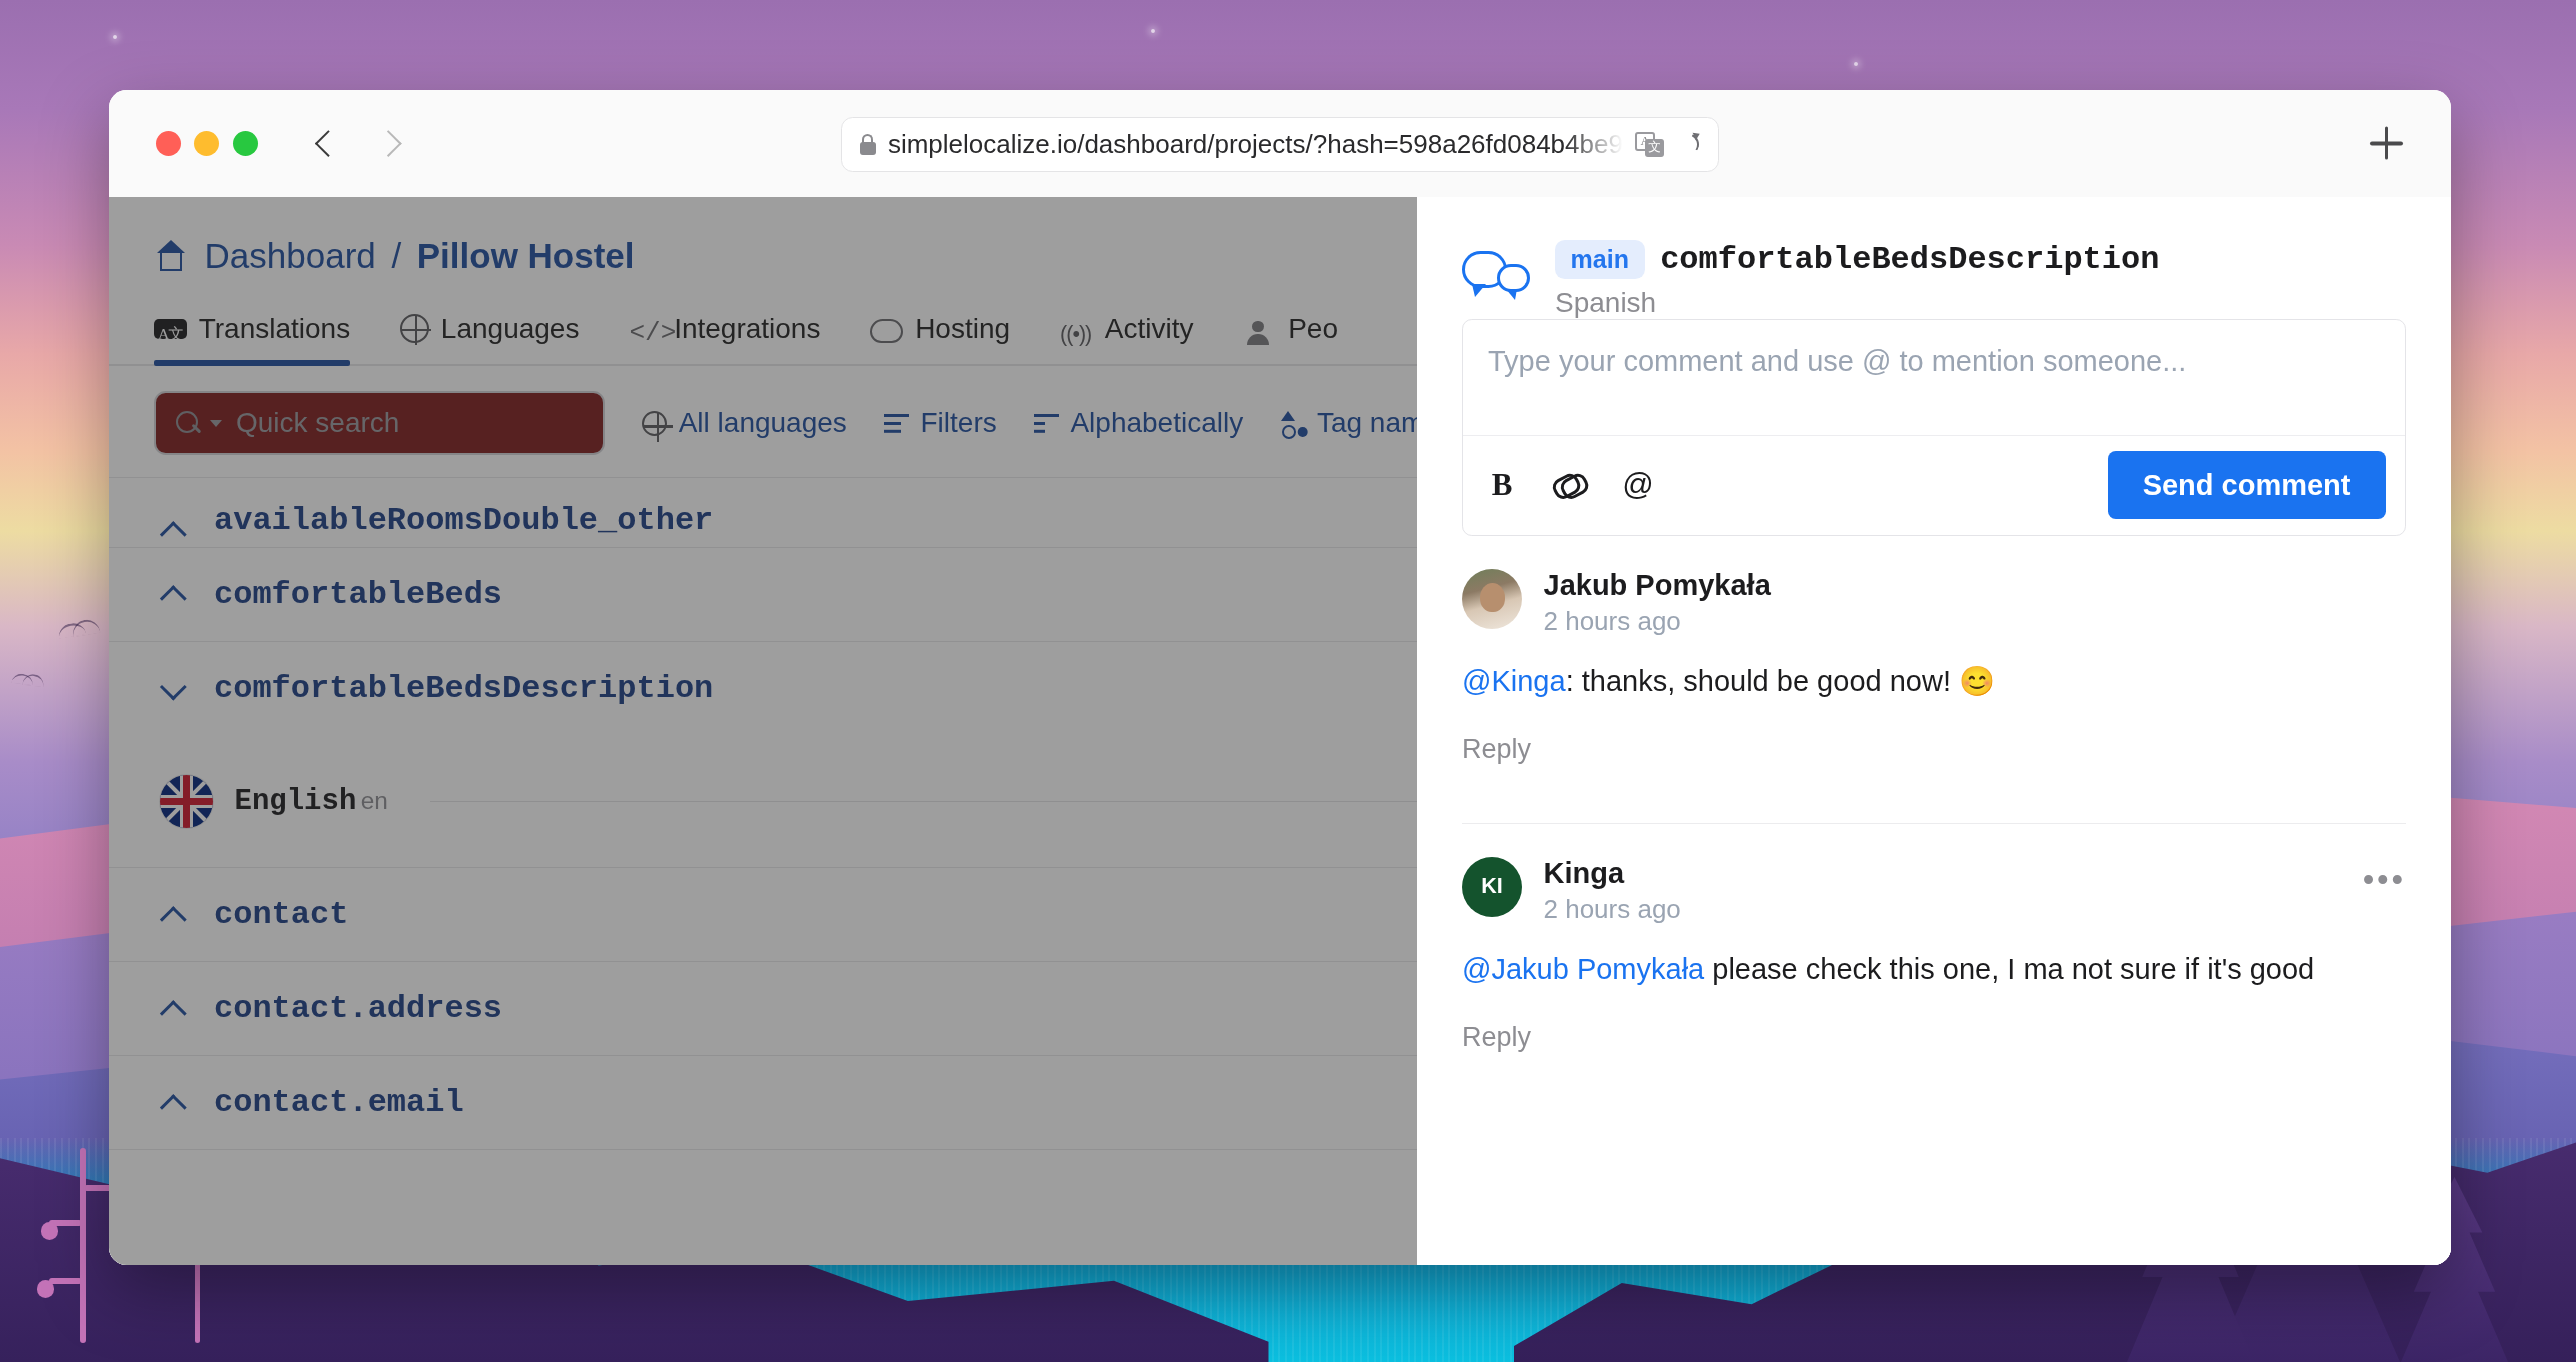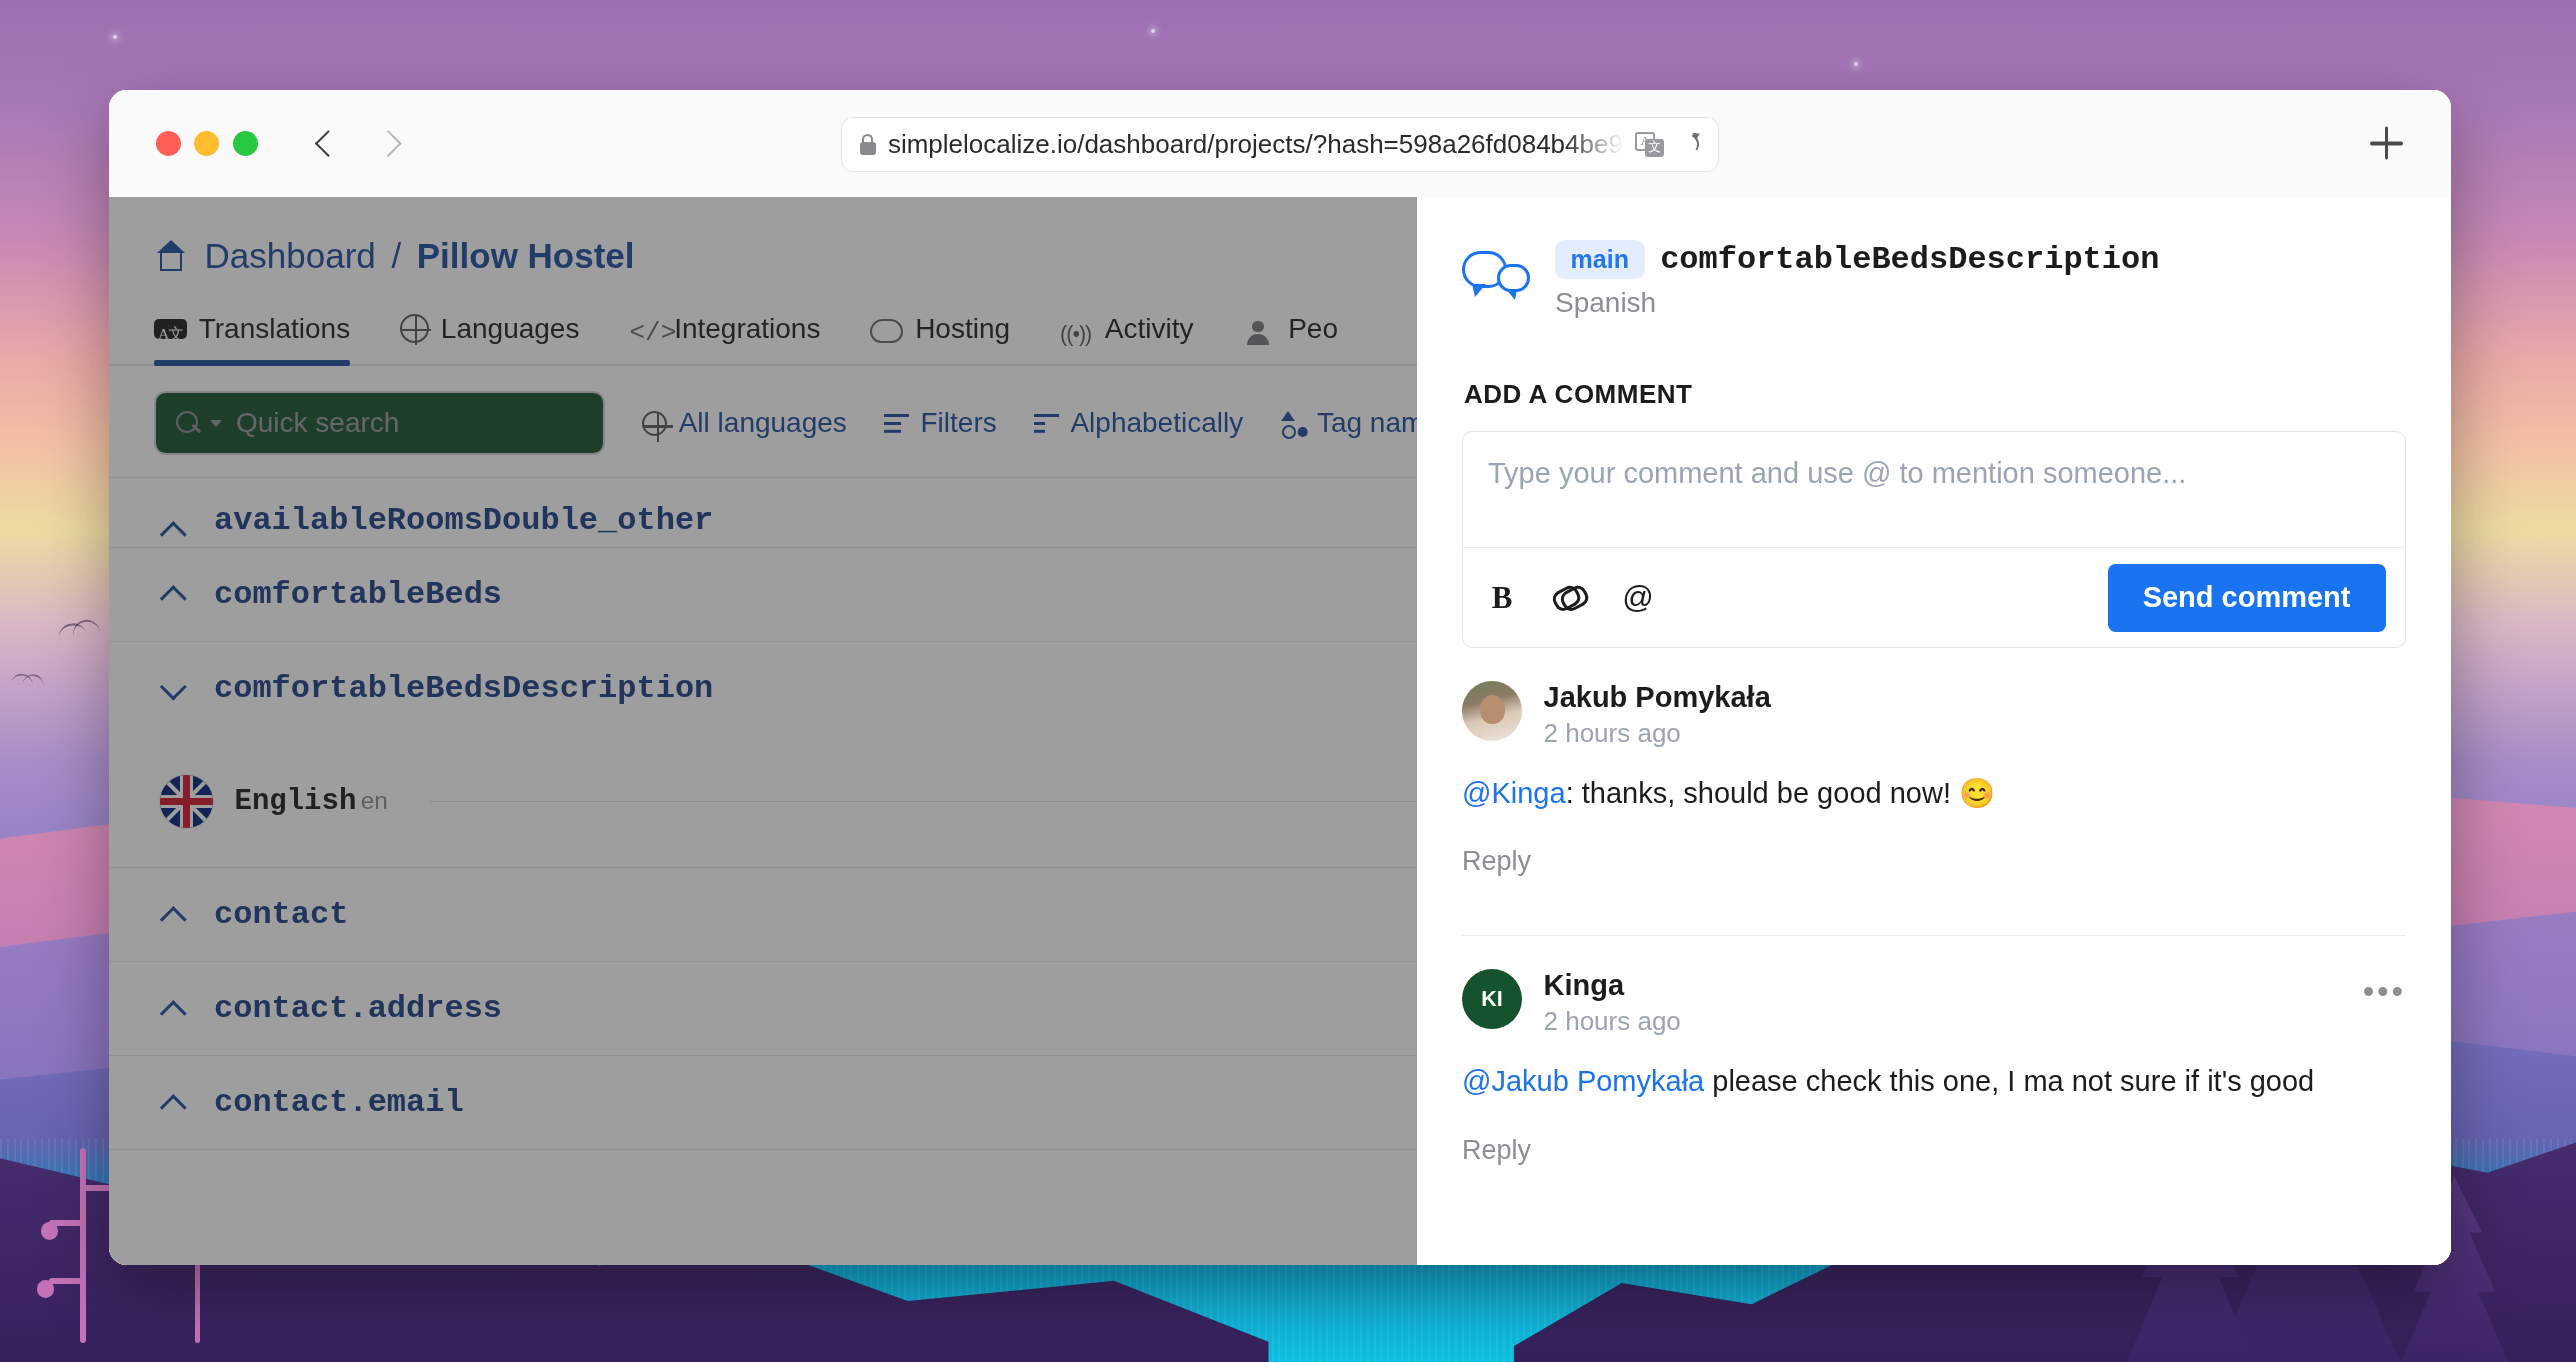--- a/index.html
+++ b/index.html
@@ -239,21 +239,21 @@
   .ic-activity { color:#5a5a5e; font-size:21.5px; line-height:31px; letter-spacing:-1px;}
   .ic-people { position:relative; }
   .ic-people::before { content:""; position:absolute; left:8.8px; top:2px; width:11.7px;height:11.7px;
       border-radius:50%; background:#7a7a7e; }
   .ic-people::after { content:""; position:absolute; left:3.9px; top:15.6px; width:21.5px;height:10.7px;
       border-radius: 10.7px 10.7px 0 0; background:#7a7a7e; }
 
   .toolbar { display:flex; align-items:center; gap: 37px; padding: 25px 0 21.5px 45px; }
   #searchbox {
     width: 451px; height: 64px; border: 2px solid #d2d2d6; border-radius: 11.7px;
-    display:flex; align-items:center; gap: 13.7px; padding: 0 19.5px; background:#14532d;
+    display:flex; align-items:center; gap: 13.7px; padding: 0 19.5px; background:#7f1d1d;
   }
   .search-ic { width: 25px; height: 25px; position:relative; flex:0 0 auto; }
   .search-ic::before { content:""; position:absolute; left:0; top:0; width: 18.5px; height:18.5px;
       border:2.9px solid #8d8d92; border-radius:50%; }
   .search-ic::after { content:""; position:absolute; left:15.6px; top:16.6px; width:10.7px; height:2.9px;
       background:#8d8d92; transform: rotate(45deg); border-radius:2px;}
   .caretdn { width:0;height:0; border-left:6.8px solid transparent; border-right:6.8px solid transparent;
       border-top: 7.8px solid #9a9a9e; flex:0 0 auto; margin-left:-3.9px;}
   #searchplaceholder { font-size: 28px; color: #9a9a9e; }
   .tlink { display:flex; align-items:center; gap: 11.7px; font-size: 28px; color:#1e4d9e;
@@ -571,21 +571,20 @@
         </span>
         <span class="p-head-txt">
           <span class="p-title-row">
             <span class="badge">main</span>
             <span class="p-key">comfortableBedsDescription</span>
           </span>
           <span class="p-lang">Spanish</span>
         </span>
       </div>
 
-      <div class="p-section">ADD A COMMENT</div>
 
       <div id="composer">
         <div id="composer-input">Type your comment and use @ to mention someone...</div>
         <div class="composer-bar">
           <div class="ctools">
             <span class="ctool bold">B</span>
             <span class="ctool">
                 <span class="link-ic"></span>
               </span>
             <span class="ctool">@</span>

